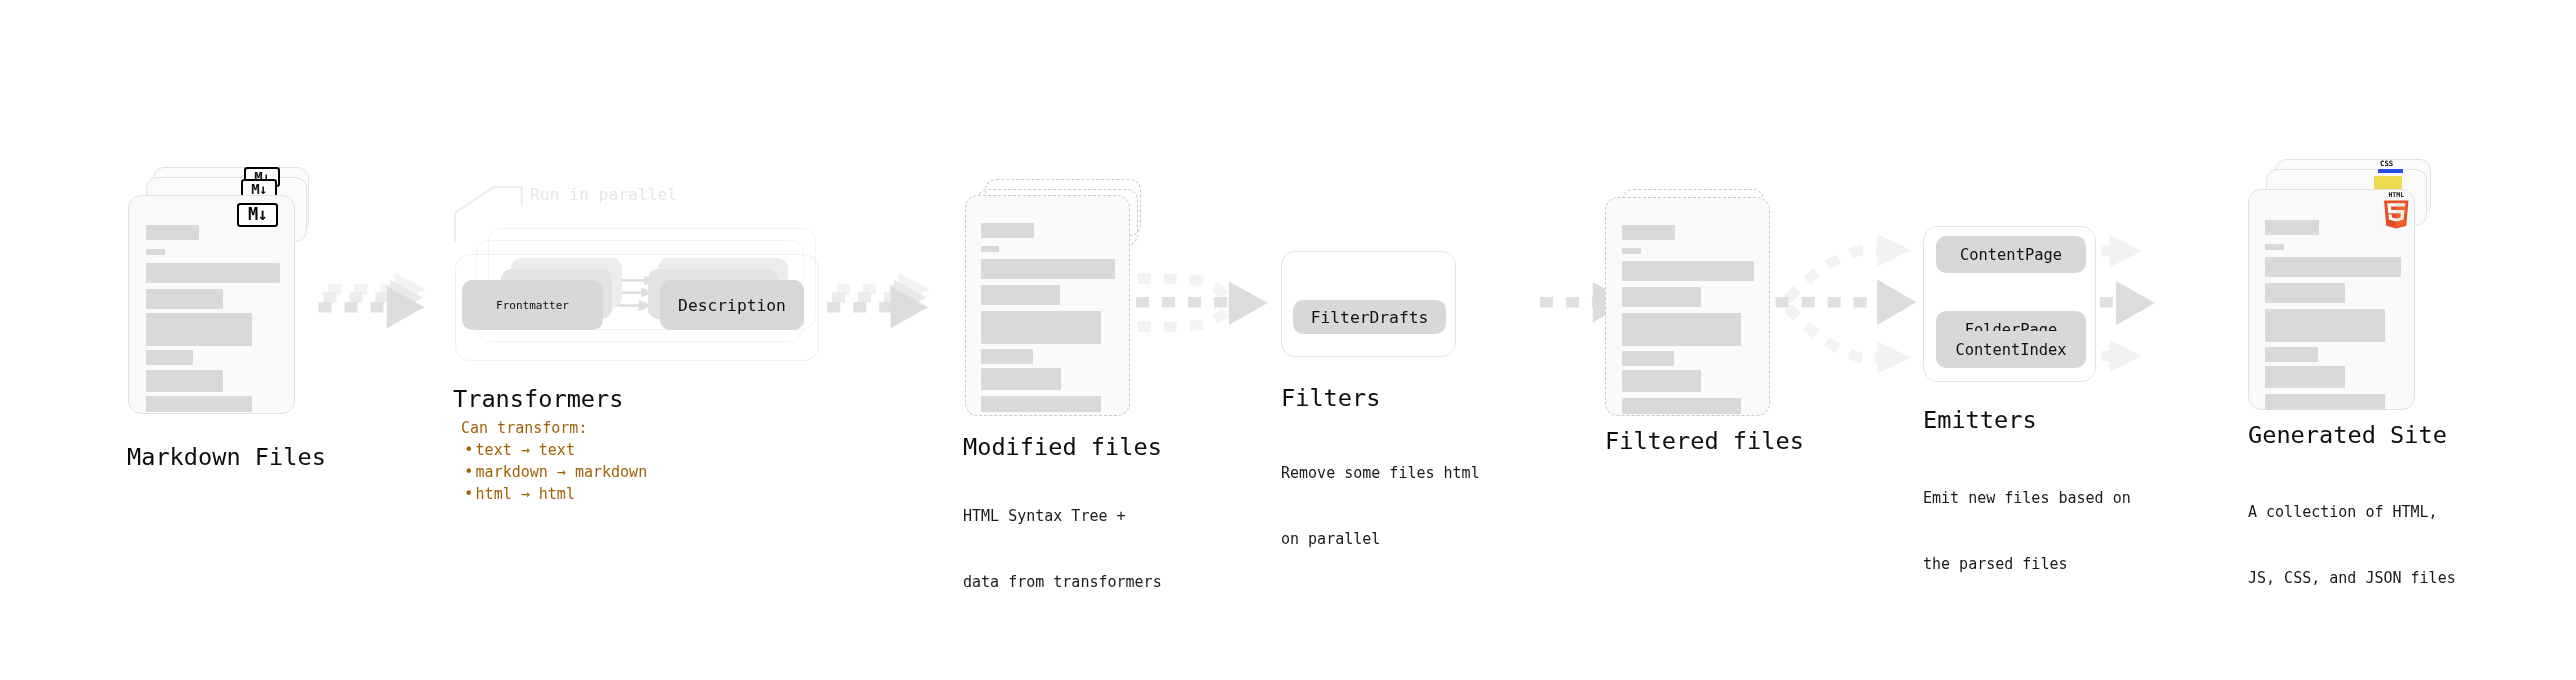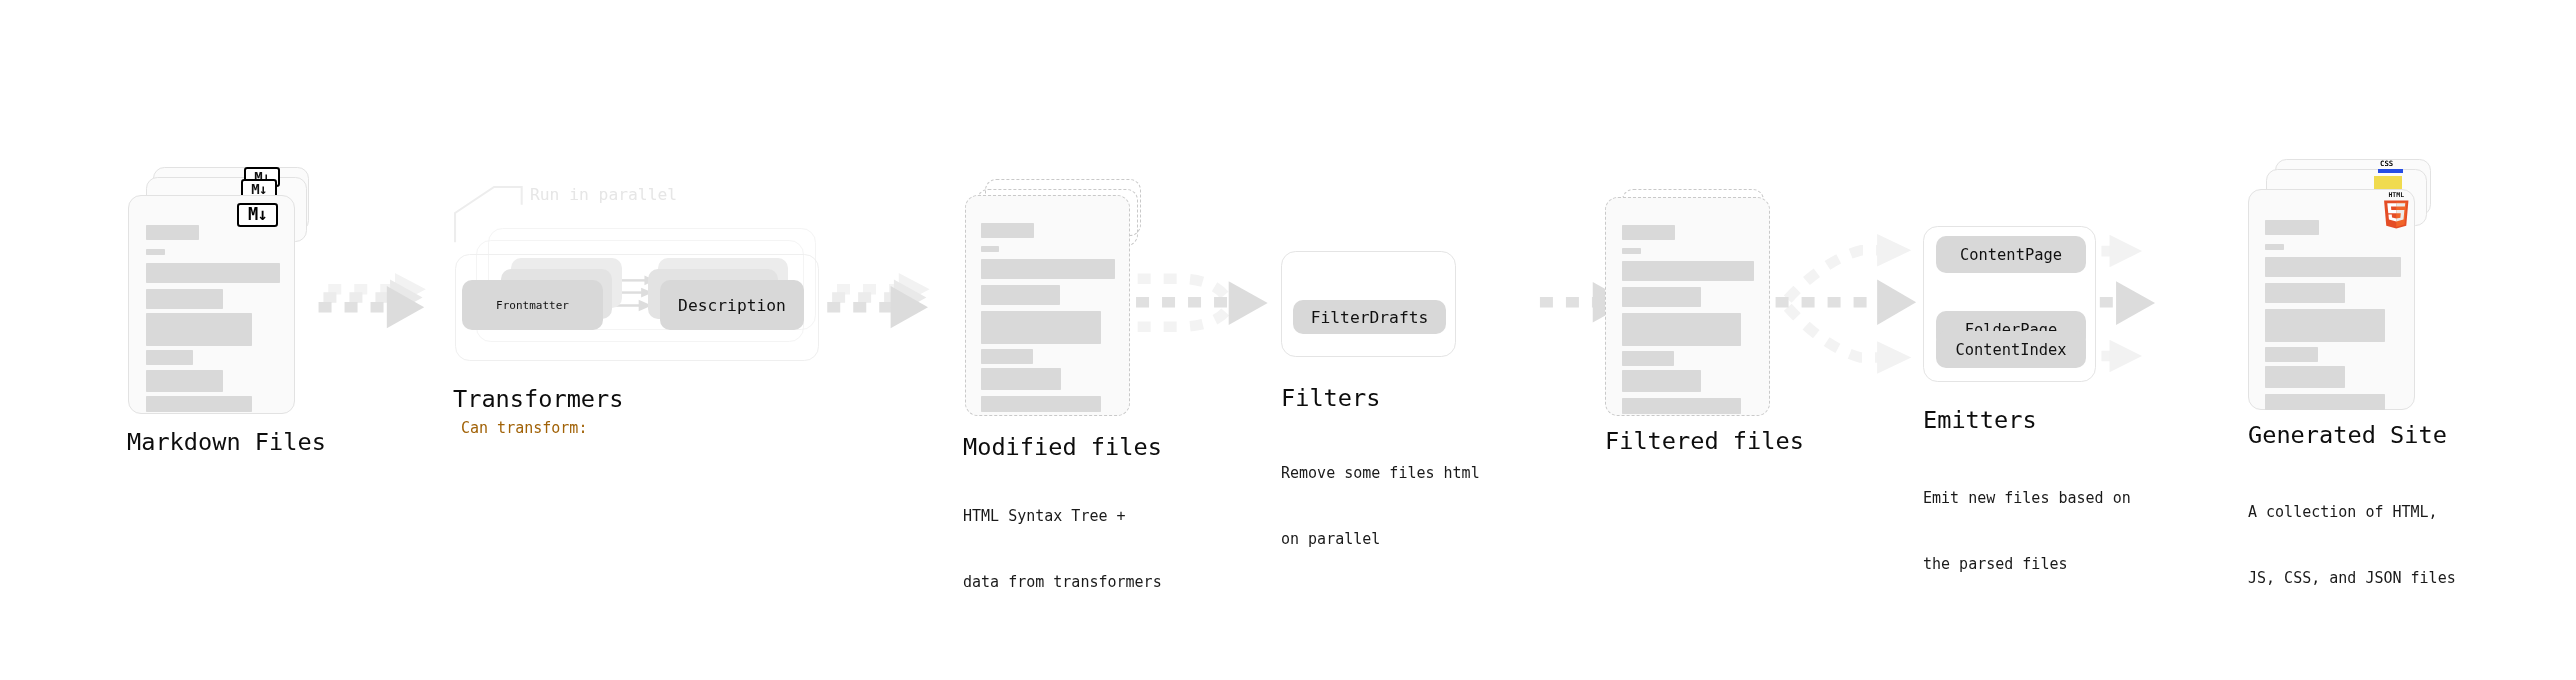--- a/index.html
+++ b/index.html
@@ -263,21 +263,21 @@
       <div class="bar" style="left:17px; top:117px; width:106px; height:32.5px;"></div>
       <div class="bar" style="left:17px; top:154px; width:47px;  height:14.6px;"></div>
       <div class="bar" style="left:17px; top:174px; width:77px;  height:22px;"></div>
       <div class="bar" style="left:17px; top:200px; width:106px; height:16.3px;"></div>
     </div>
 
     <div class="mdbadge" style="left:237px; top:203px; width:41px; height:23.6px; font-size:17px;">
       <span>M↓</span>
     </div>
 
-    <div class="title" style="left:127px; top:428px;">Markdown Files</div>
+    <div class="title" style="left:127px; top:443px;">Markdown Files</div>
   </div>
 
   <div>
     <div class="parallel-label" style="left:530px; top:185px;">Run in parallel</div>
 
     <div class="groupbox fainter" style="left:488px; top:228px; width:328px; height:102px;"></div>
     <div class="groupbox fainter" style="left:476px; top:240px; width:328px; height:102px;"></div>
     <div class="groupbox faint" style="left:455px; top:254px; width:364px; height:107px;"></div>
 
     <div class="chip ghost2" style="left:511px; top:258px; width:111px; height:50px;"></div>
@@ -289,20 +289,25 @@
       <span>Frontmatter</span>
     </div>
     <div class="chip" style="left:660px; top:280px; width:144px; height:50px; font-size:16.3px;">
       <span>Description</span>
     </div>
 
     <div class="title" style="left:453px; top:385px;">Transformers</div>
 
     <div class="bullets" style="left:453px; top:417px;">
       <div class="lead">Can transform:</div>
+      <ul>
+        <li>text → text</li>
+        <li>markdown → markdown</li>
+        <li>html → html</li>
+      </ul>
     </div>
   </div>
 
   <div>
     <div class="doccard dashed" style="left:985px; top:179px; width:156px; height:57px; border-radius:11.4px; background:transparent;"></div>
     <div class="doccard dashed" style="left:977px; top:189px; width:161px; height:57px; border-radius:11.4px; background:transparent;"></div>
 
     <div class="doccard dashed" style="left:965px; top:195px; width:165px; height:221px;">
       <div class="bar" style="left:14.6px; top:27px;  width:53px;  height:15.4px;"></div>
       <div class="bar" style="left:14.6px; top:50px;  width:18.7px;  height:5.7px;"></div>

